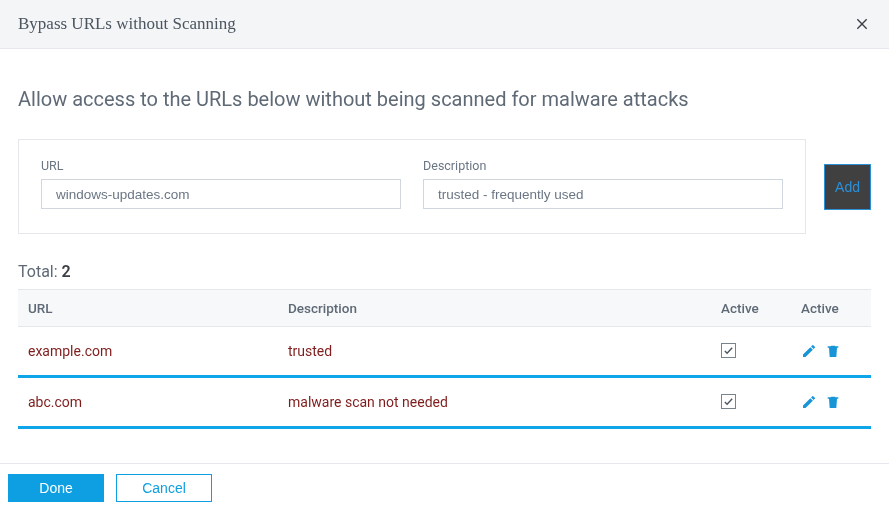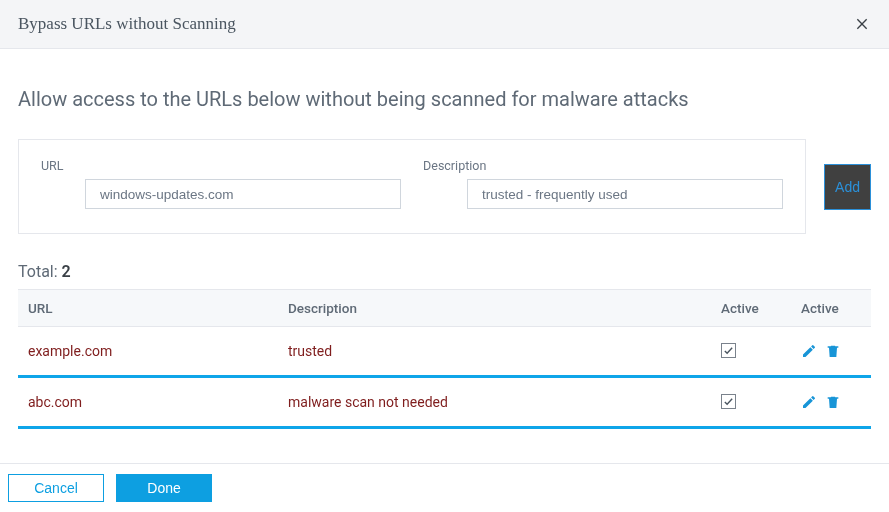--- a/index.html
+++ b/index.html
@@ -66,21 +66,20 @@
     font-size: 12.5px;
     color: #6b7684;
   }
   .field-input {
     border: 1px solid #d0d6dd;
     height: 30px;
     padding: 0 14px;
     font-size: 13.5px;
     color: #6b7684;
     background: #fff;
-    margin-left: 44px;
   }
   .add-button {
     border: 1px solid #2b90d9;
     color: #2b90d9;
     background: #404040;
     height: 46px;
     padding: 0 10px;
     font-size: 14px;
     cursor: pointer;
   }
@@ -255,15 +254,15 @@
                 </svg>
             </span>
           </div>
         </td>
       </tr>
     </tbody>
   </table>
 </div>
 
 <div class="footer">
+  <button class="btn btn-primary">Done</button>
   <button class="btn btn-secondary">Cancel</button>
-  <button class="btn btn-primary">Done</button>
 </div>
 
 </body></html>

